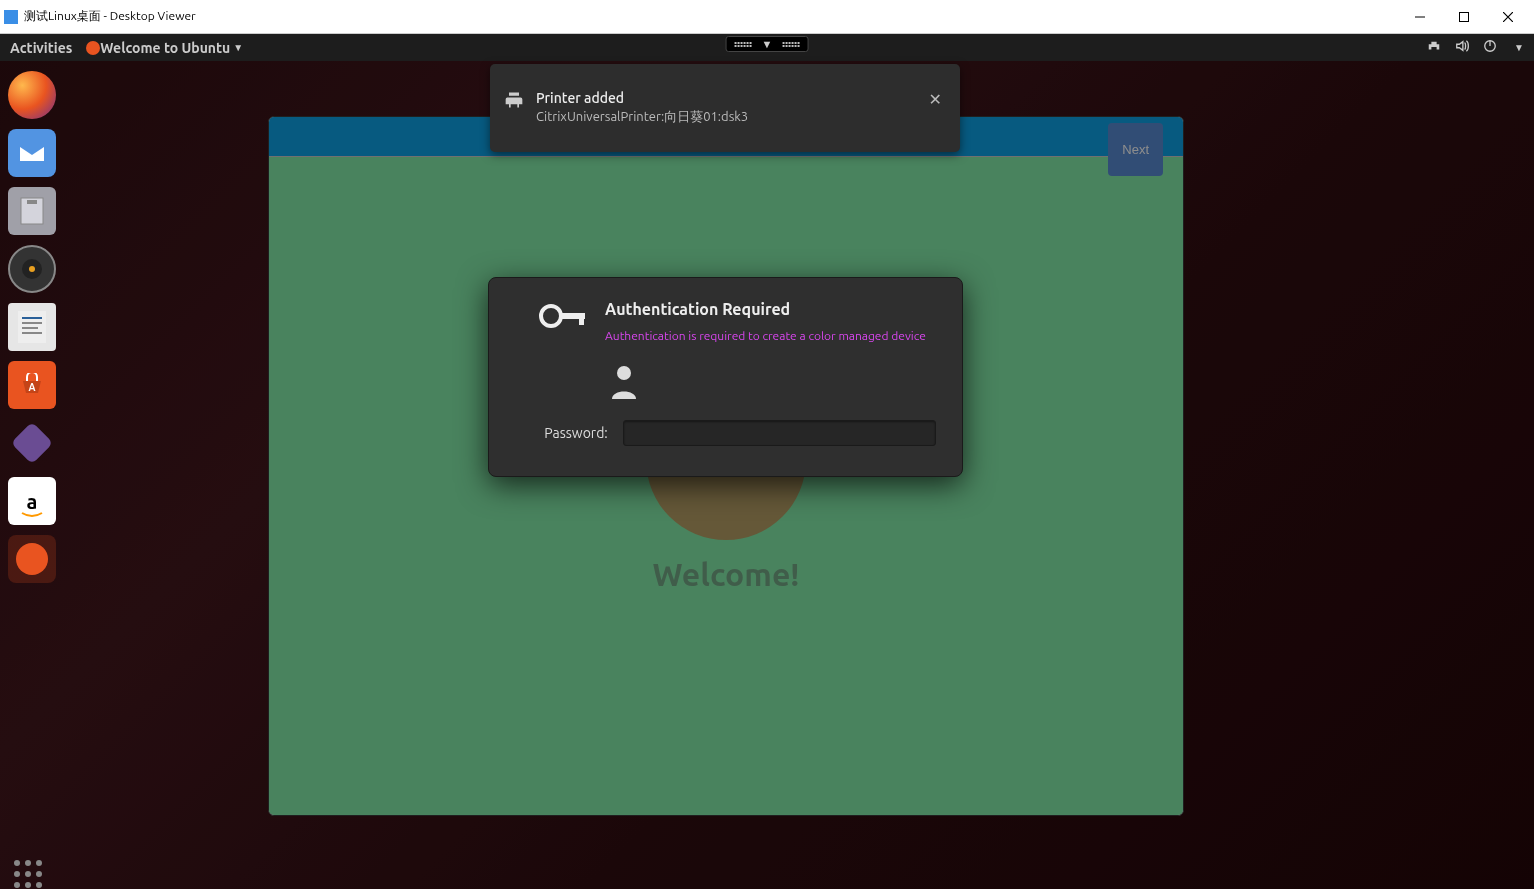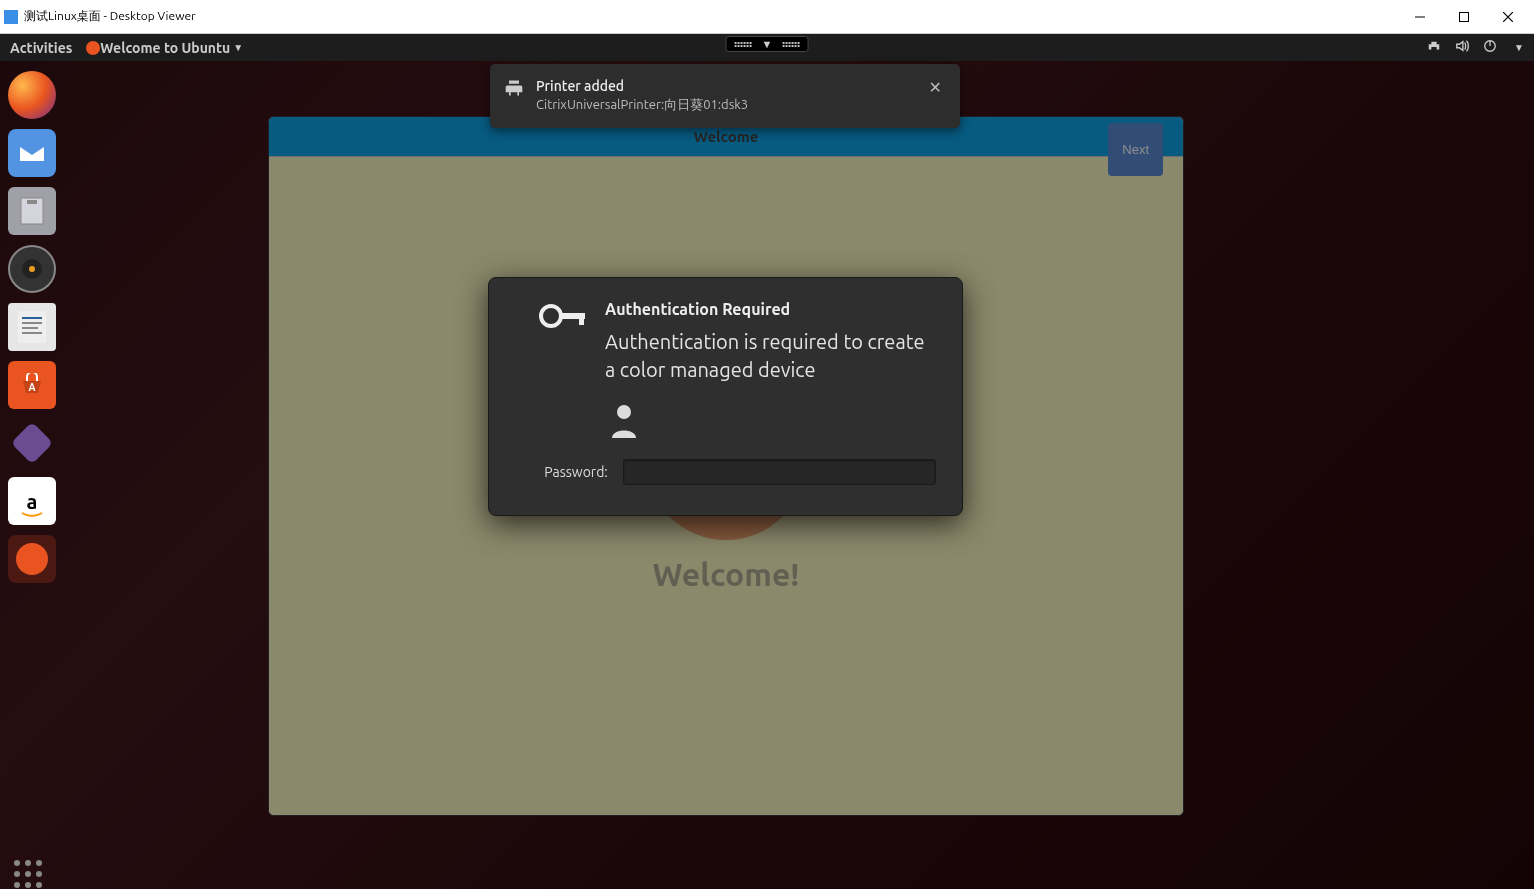--- a/index.html
+++ b/index.html
@@ -117,21 +117,21 @@
       font-weight: bold; color: #444; font-size: 15px;
     }
     .next-btn {
       position: absolute; right: 20px; top: 6px;
       background: #5a8dd6; color: #fff; border: none;
       padding: 19px 14px; border-radius: 4px; font-size: 13px;
       cursor: pointer;
     }
     .welcome-body {
       height: calc(100% - 40px);
-      background: #fef9c3;
+      background: #86efac;
       display: flex; align-items: center; justify-content: center;
       flex-direction: column;
     }
 
     
     .dim-overlay {
       position: absolute;
       left: 268px; top: 82px;
       width: 916px; height: 700px;
       background: rgba(0,0,0,0.45);
@@ -142,21 +142,21 @@
       background: rgba(0,0,0,0.35);
     }
 
     
     .notification {
       position: absolute;
       top: 30px; left: 490px;
       width: 470px;
       background: #2d2d2d;
       border-radius: 5px;
-      padding: 14px 14px;
+      padding: 26px 14px;
       display: flex; align-items: flex-start; gap: 12px;
       color: #ddd;
       box-shadow: 0 3px 10px rgba(0,0,0,0.5);
       z-index: 50;
     }
     .notif-icon svg { width: 20px; height: 20px; fill: #ccc; }
     .notif-text { flex: 1; font-size: 14px; }
     .notif-title { font-weight: 500; color: #eee; margin-bottom: 2px; }
     .notif-body { color: #bbb; font-size: 13px; }
     .notif-close { color: #bbb; cursor: pointer; font-size: 16px; padding: 0 4px; }
@@ -177,21 +177,21 @@
     }
     .auth-body {
       padding: 22px 26px 30px 26px;
     }
     .auth-header-row {
       display: flex; gap: 18px; align-items: flex-start;
       margin-bottom: 18px;
     }
     .key-icon svg { width: 48px; height: 32px; }
     .auth-title { font-size: 16px; font-weight: bold; color: #eee; margin-bottom: 10px; }
-    .auth-desc { font-size: 20px; color: #e5e5e5; line-height: 1.4; }
+    .auth-desc { font-size: 12px; color: #d946ef; line-height: 1.4; }
     .user-row { display: flex; align-items: center; margin: 18px 0 18px 70px; }
     .user-icon svg { width: 30px; height: 36px; fill: #ddd; }
     .password-row {
       display: flex; align-items: center; gap: 10px;
       margin-left: 0px; margin-top: 12px;
     }
     .password-label { font-size: 14px; color: #ddd; min-width: 74px; text-align: center; }
     .password-input {
       flex: 1; height: 26px; background: #262626;
       border: 1px solid #1a1a1a; border-radius: 3px;

